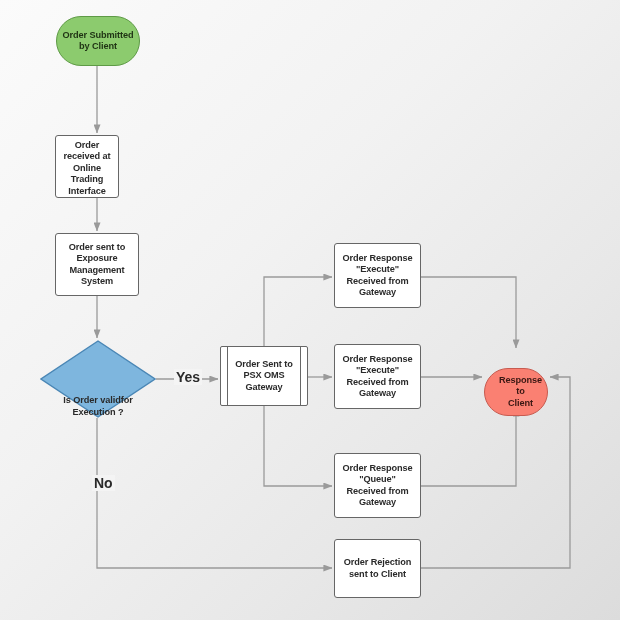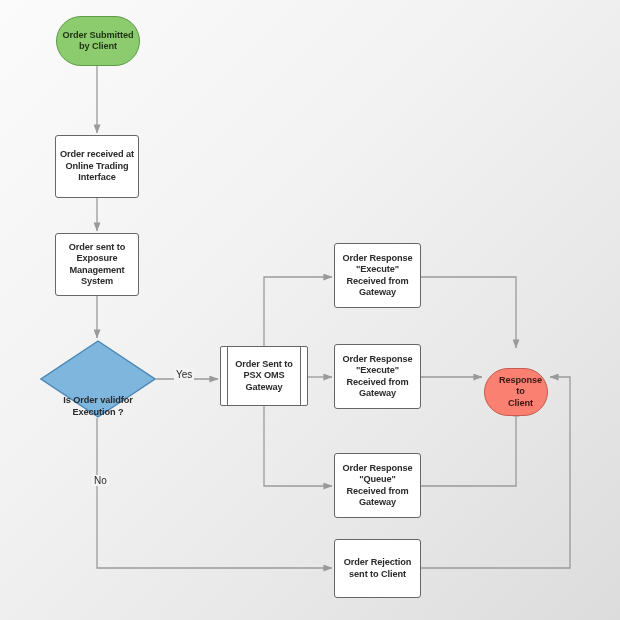--- a/index.html
+++ b/index.html
@@ -85,22 +85,22 @@
     left: 0; top: 0;
   }
   .decision .txt {
     position: relative;
     z-index: 2;
   }
 
   
   .edge-label {
     position: absolute;
-    font-size: 10px;
-    font-weight: normal;
+    font-size: 14px;
+    font-weight: bold;
     color: #2a2a2a;
     background: #f4f4f4;
     padding: 0 2px;
     z-index: 4;
     white-space: nowrap;
   }
 </style>
 </head>
 <body>
 
@@ -125,21 +125,21 @@
       <path d="M421,377 L482,377"></path>
       <path d="M421,486 L516,486 L516,408"></path>
       <path d="M421,568 L570,568 L570,377 L550,377"></path>
     </g>
   </svg>
 
   <div class="node terminator start-node" style="left:56px;top:16px;width:84px;height:50px;">
     <span class="txt">Order Submitted<br>by Client</span>
   </div>
 
-  <div class="node process" style="left:55px;top:135px;width:84px;height:63px;">
+  <div class="node process" style="left:55px;top:135px;width:64px;height:63px;align-items:flex-end;">
     <span class="txt">Order received at<br>Online Trading<br>Interface</span>
   </div>
 
   <div class="node process" style="left:55px;top:233px;width:84px;height:63px;">
     <span class="txt">Order sent to<br>Exposure<br>Management<br>System</span>
   </div>
 
   <div class="node decision" style="left:40px;top:340px;width:116px;height:78px;">
     <svg width="116" height="78" viewBox="0 0 116 78">
       <polygon points="58,1 115,39 58,77 1,39" fill="#7EB6DE" stroke="#4A86B5" stroke-width="1.4"></polygon>

